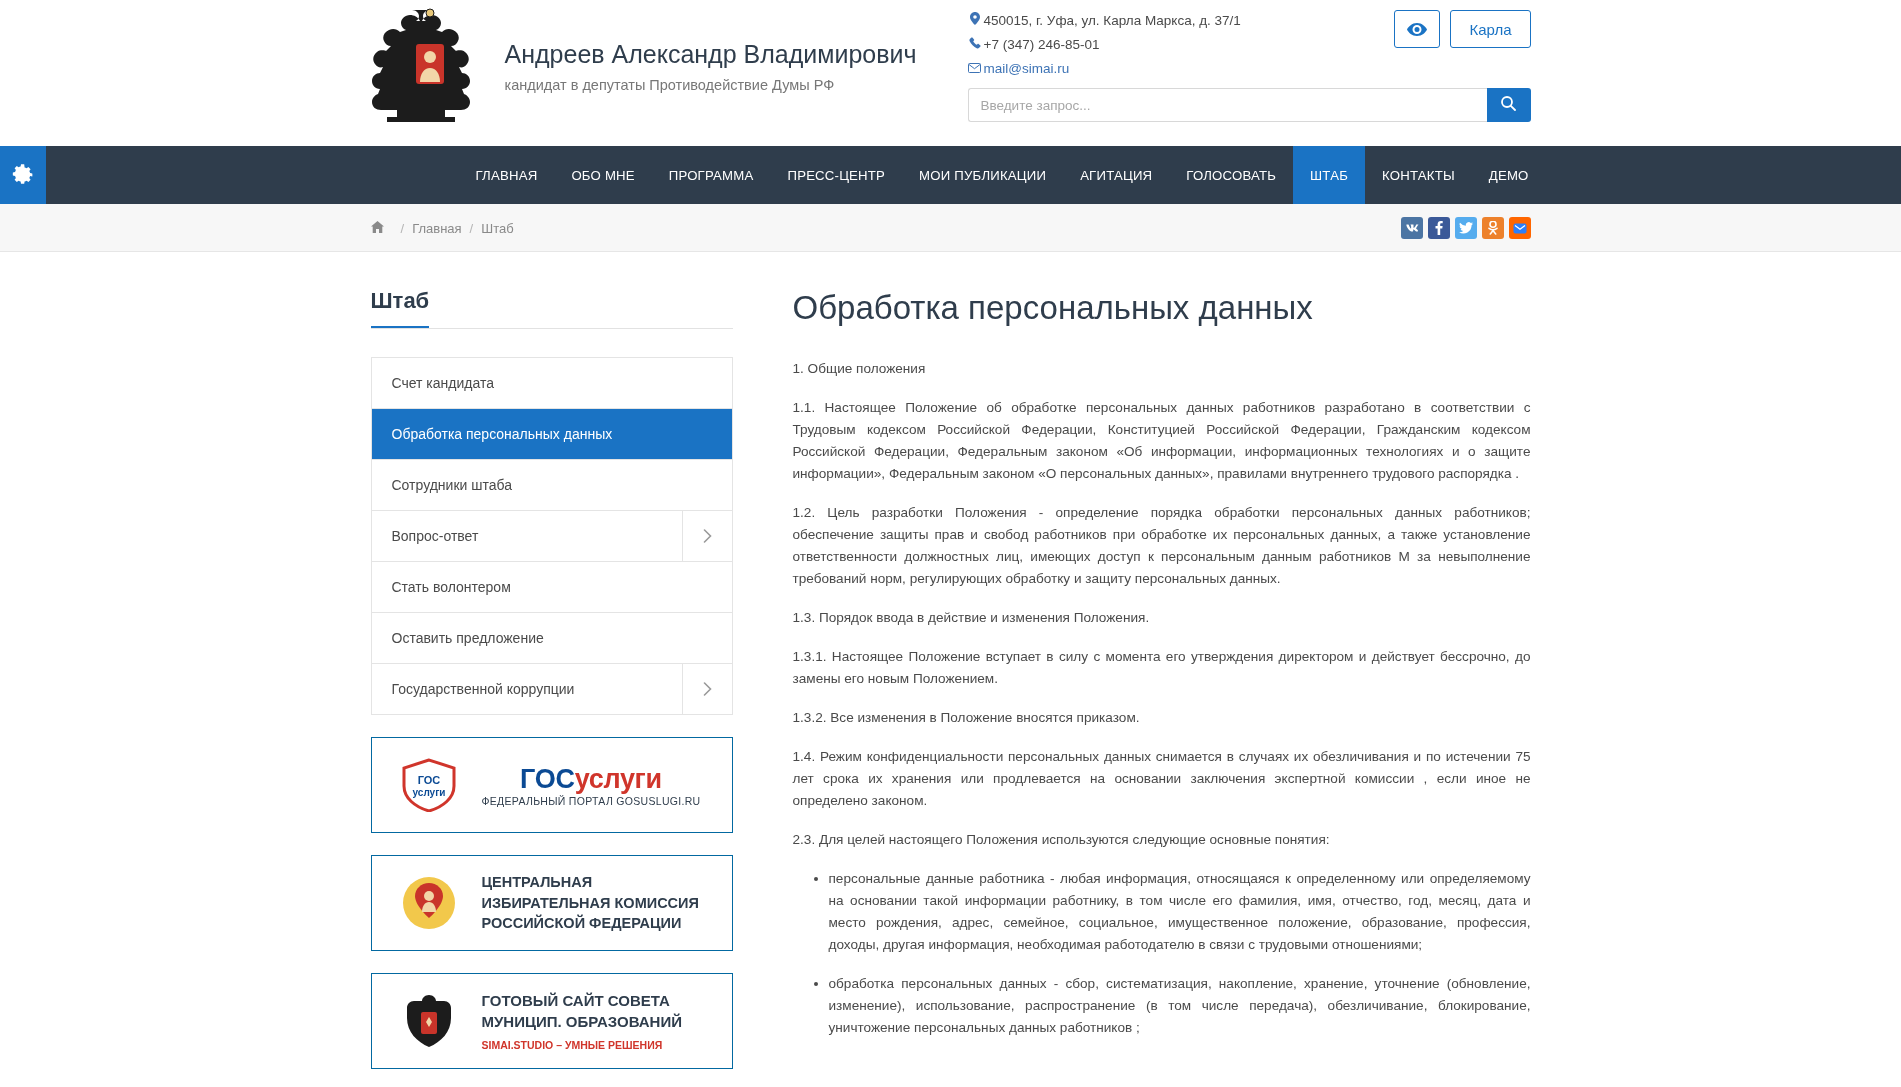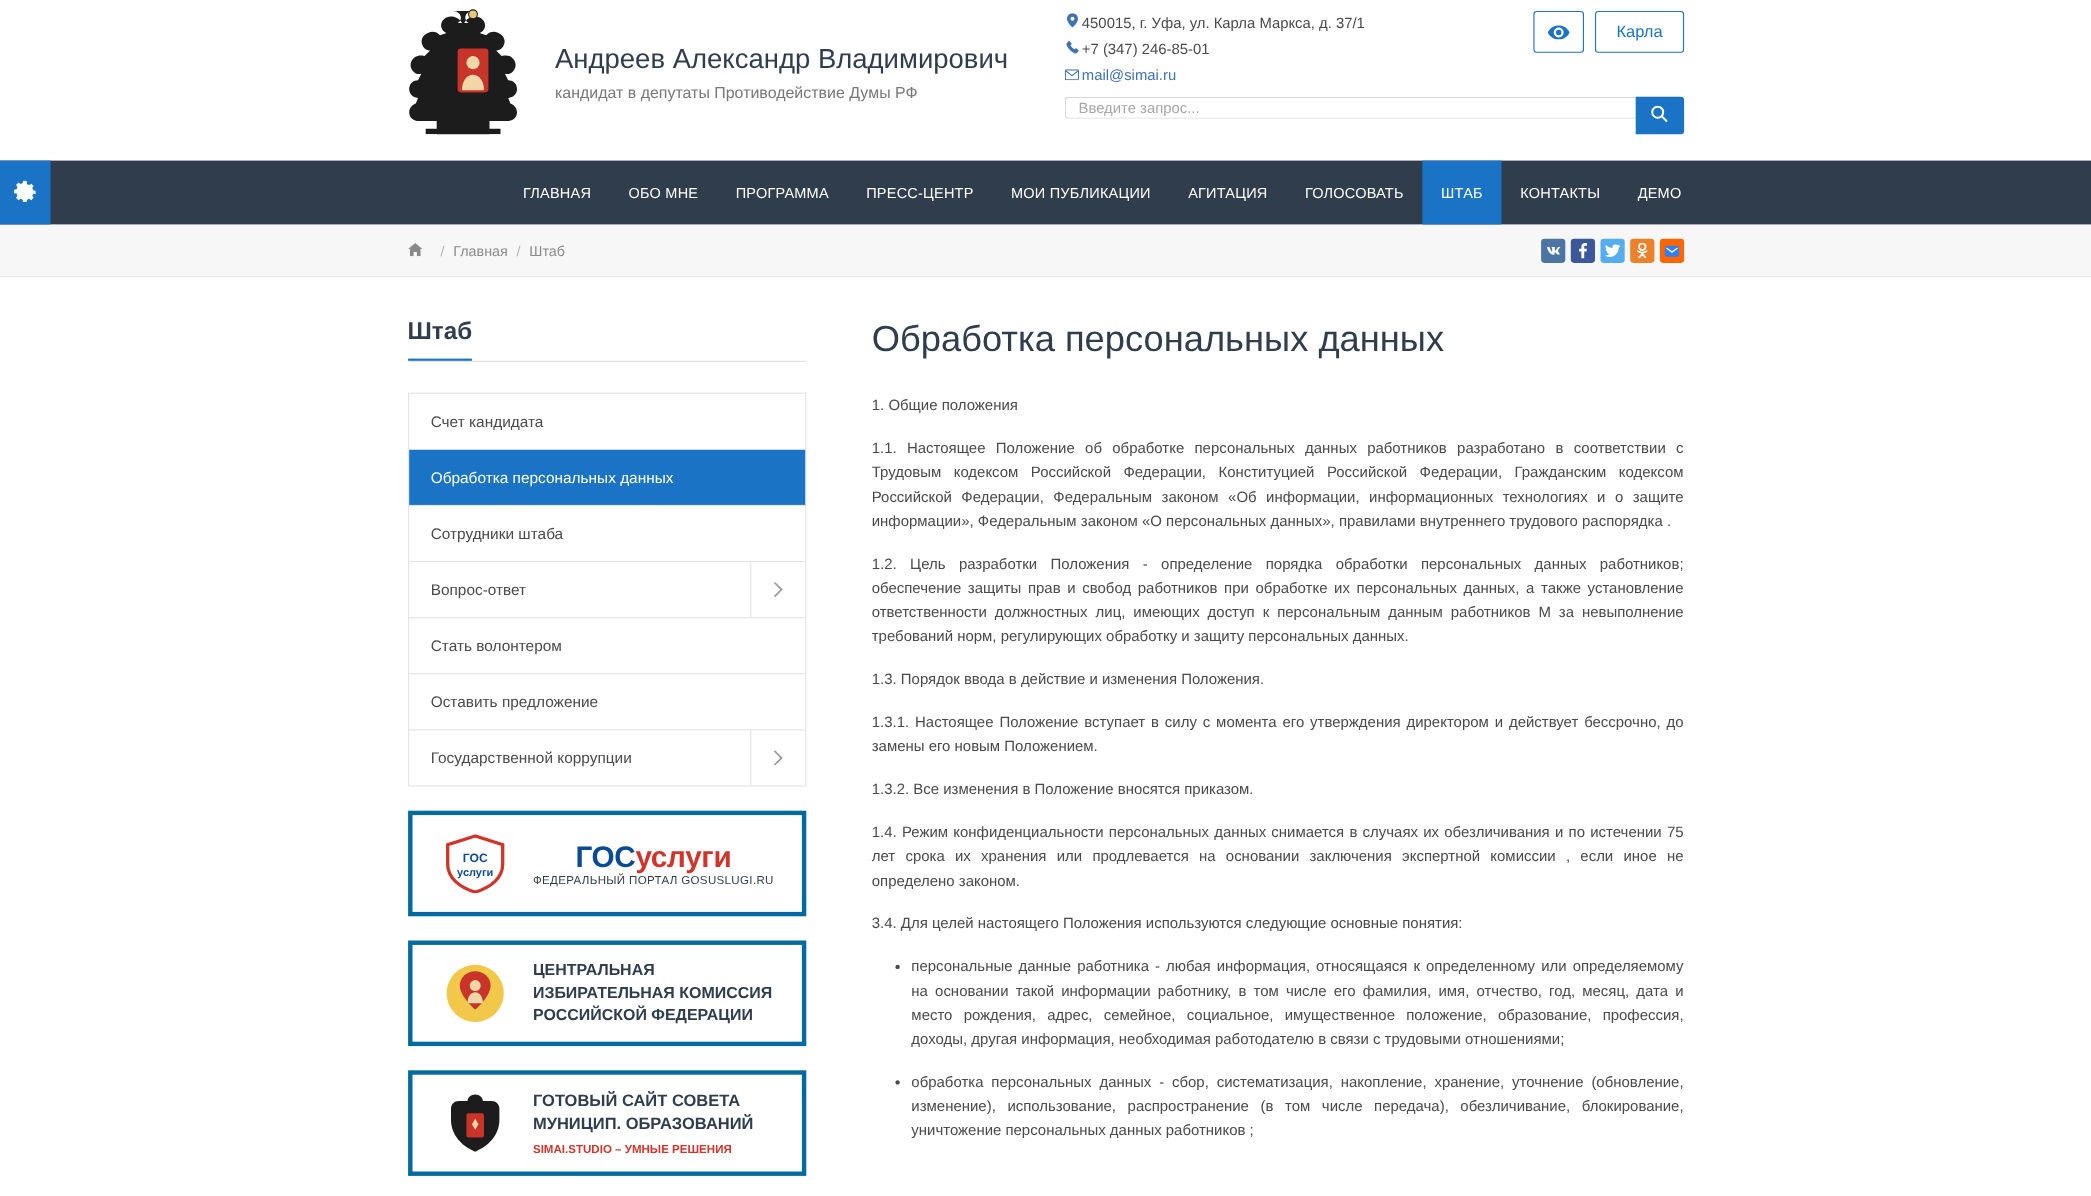--- a/index.html
+++ b/index.html
@@ -107,21 +107,21 @@
   .search-wrap {
     position: absolute;
     left: 597px;
     top: 88px;
     width: 563px;
     height: 34px;
     display: flex;
   }
   .search-input {
     flex: 1;
-    height: 20px;
+    height: 34px;
     border: 1px solid #d8d8d8;
     border-right: none;
     border-radius: 3px 0 0 3px;
     padding: 0 12px;
     font-size: 13.5px;
     color: #0c4a6e;
     outline: none;
     font-family: "Liberation Sans", sans-serif;
   }
   .search-input::placeholder { color: #a7a7a7; }
@@ -240,21 +240,21 @@
     position: absolute;
     right: 0; top: 0;
     width: 50px; height: 50px;
     border-left: 1px solid #e4e4e4;
     display: flex; align-items: center; justify-content: center;
     color: #9a9a9a;
     font-size: 15px;
   }
 
   .banner {
-    border: 4px solid #0369a1;
+    border: 1px solid #0369a1;
     margin-top: 22px;
     height: 96px;
     display: flex;
     align-items: center;
     padding: 0 18px;
     background: #fff;
     cursor: pointer;
   }
   .banner .bimg { flex: 0 0 78px; display: flex; justify-content: center; }
   .banner .btxt { margin-left: 14px; }
@@ -551,21 +551,21 @@
     <div class="main">
       <h1 class="page-title">Обработка персональных данных</h1>
 
       <p>1. Общие положения</p>
       <p>1.1. Настоящее Положение об обработке персональных данных работников разработано в соответствии с Трудовым кодексом Российской Федерации, Конституцией Российской Федерации, Гражданским кодексом Российской Федерации, Федеральным законом «Об информации, информационных технологиях и о защите информации», Федеральным законом «О персональных данных», правилами внутреннего трудового распорядка .</p>
       <p>1.2. Цель разработки Положения - определение порядка обработки персональных данных работников; обеспечение защиты прав и свобод работников  при обработке их персональных данных, а также установление ответственности должностных лиц, имеющих доступ к персональным данным работников М за невыполнение требований норм, регулирующих обработку и защиту персональных данных.</p>
       <p>1.3. Порядок ввода в действие и изменения Положения.</p>
       <p>1.3.1. Настоящее Положение вступает в силу с момента его утверждения директором   и действует бессрочно, до замены его новым Положением.</p>
       <p>1.3.2. Все изменения в Положение вносятся приказом.</p>
       <p>1.4. Режим конфиденциальности персональных данных снимается в случаях их обезличивания и по истечении 75 лет срока их хранения или продлевается на основании заключения экспертной комиссии  ,  если иное не определено законом.</p>
-      <p>3.4. Для целей настоящего Положения используются следующие основные понятия:</p>
+      <p>2.3. Для целей настоящего Положения используются следующие основные понятия:</p>
 
       <ul>
         <li>персональные данные работника - любая информация, относящаяся к определенному или определяемому на основании такой информации работнику, в том числе его фамилия, имя, отчество, год, месяц, дата и место рождения, адрес, семейное, социальное, имущественное положение, образование, профессия, доходы, другая информация, необходимая работодателю в связи с трудовыми отношениями;</li>
         <li>обработка персональных данных - сбор, систематизация, накопление, хранение, уточнение (обновление, изменение), использование, распространение (в том числе передача), обезличивание, блокирование, уничтожение персональных данных работников ;</li>
 
       </ul>
     </div>
 
   </div>
 </div>

